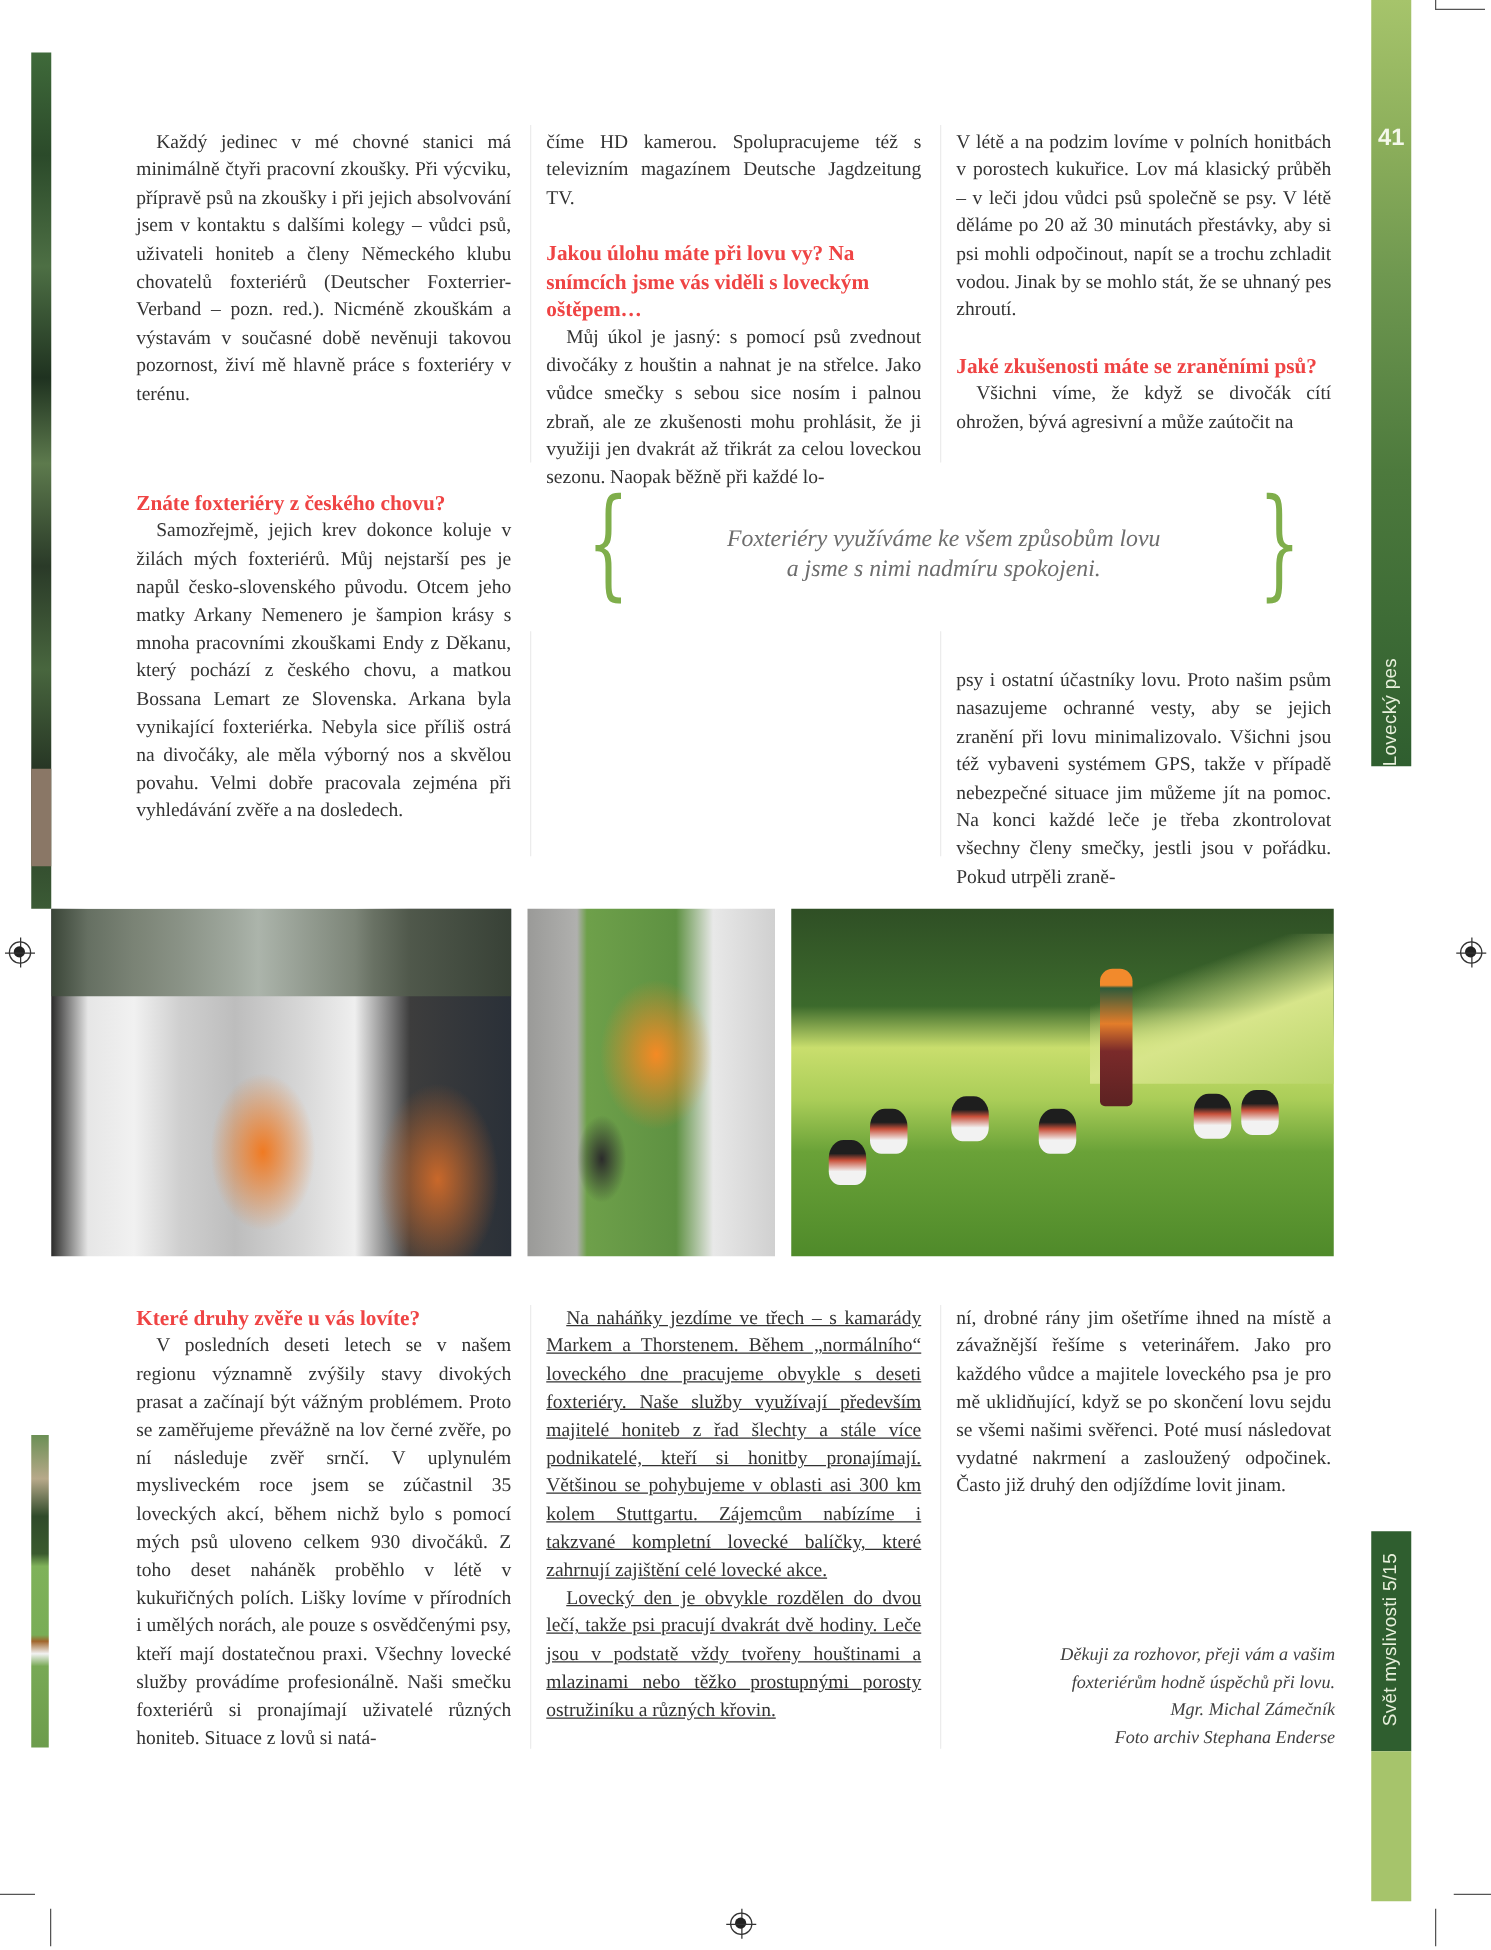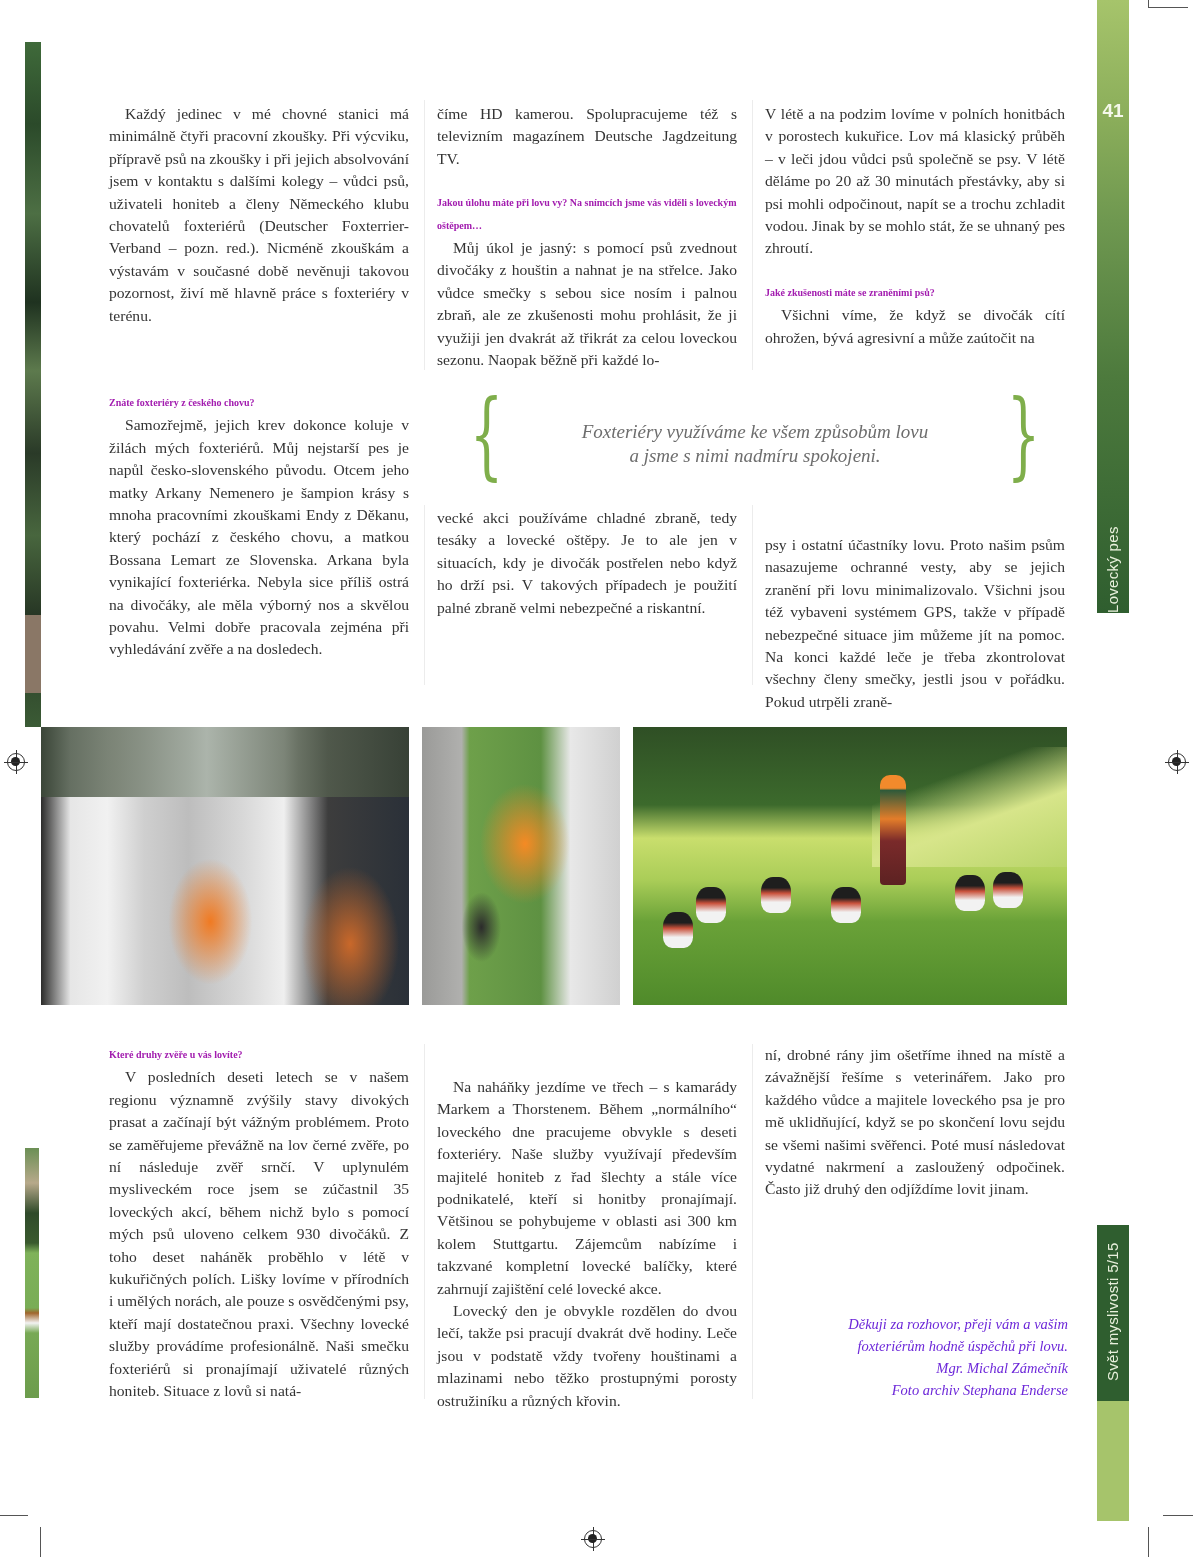--- a/index.html
+++ b/index.html
@@ -59,33 +59,33 @@
 
   
   .col {
     position: absolute; width: 300px;
     font-size: 15.6px; line-height: 22.4px; color: #333;
     text-align: justify;
   }
   .col p { margin: 0; }
   .col .indent { text-indent: 16px; }
   .col h3 {
-    margin: 0; font-size: 10px; line-height: 22.4px; font-weight: bold; color: #a21caf;
+    margin: 0; font-size: 17px; line-height: 22.4px; font-weight: bold; color: #ef4444;
     text-align: left;
   }
   .gap { height: 22px; }
 
   .col1-top { left: 109px; top: 103px; }
   .col2-top { left: 437px; top: 103px; }
   .col3-top { left: 765px; top: 103px; }
   .col1-mid { left: 109px; top: 392px; }
   .col2-mid { left: 437px; top: 507px; }
   .col3-mid { left: 765px; top: 507px; margin-top: 27px; }
   .col1-bot { left: 109px; top: 1044px; }
-  .col2-bot { left: 437px; top: 1076px; }
+  .col2-bot { left: 437px; top: 1044px; text-decoration: underline; }
   .col3-bot { left: 765px; top: 1044px; }
 
   .col-rule { position: absolute; width: 1px; background: #ececec; }
 
   
   .pullquote {
     left: 470px; top: 400px; width: 570px; height: 88px;
   }
   .brace {
     position: absolute; top: -14px; font-size: 96px; line-height: 96px;
@@ -146,21 +146,21 @@
     border: 1.5px solid #333; box-sizing: border-box;
   }
   .reg::before, .reg::after { content: ""; position: absolute; background: #333; }
   .reg::before { left: 50%; top: -4px; width: 1px; height: 24px; margin-left: -0.5px; }
   .reg::after { top: 50%; left: -4px; height: 1px; width: 24px; margin-top: -0.5px; }
   .reg .dot { position: absolute; left: 3px; top: 3px; width: 9px; height: 9px; border-radius: 50%; background: #222; }
 
   
   .credits {
     left: 780px; top: 1313px; width: 288px; text-align: right;
-    font-style: italic; font-size: 14.5px; line-height: 22px; color: #6d28d9;
+    font-style: italic; font-size: 14.5px; line-height: 22px; color: #404040;
   }
 
   
   .slug {
     position: absolute; top: 1578px;
     font-family: "Liberation Sans", "DejaVu Sans", sans-serif; font-size: 10.5px; color: #333; font-weight: bold;
   }
   .slug-left { left: 60px; }
   .slug-right { right: 50px; }
 </style>
@@ -222,21 +222,20 @@
 <div class="abs pullquote">
   <span class="brace brace-left">{</span>
   <div class="quote-text">
     <div>Foxteriéry využíváme ke všem způsobům lovu</div>
     <div>a jsme s nimi nadmíru spokojeni.</div>
   </div>
   <span class="brace brace-right">}</span>
 </div>
 
 <div class="col col2-mid">
-  <p>vecké akci používáme chladné zbraně, tedy tesáky a lovecké oštěpy. Je to ale jen v situacích, kdy je divočák postřelen nebo když ho drží psi. V takových případech je použití palné zbraně velmi nebezpečné a riskantní.</p>
   <div class="gap"></div>
 </div>
 
 <div class="col col3-mid">
   <p>psy i ostatní účastníky lovu. Proto našim psům nasazujeme ochranné vesty, aby se jejich zranění při lovu minimalizovalo. Všichni jsou též vybaveni systémem GPS, takže v případě nebezpečné situace jim můžeme jít na pomoc. Na konci každé leče je třeba zkontrolovat všechny členy smečky, jestli jsou v pořádku. Pokud utrpěli zraně-</p>
 </div>
 
 <div class="reg" style="left:7px; top:753px;">
     <span class="dot"></span>
   </div>

